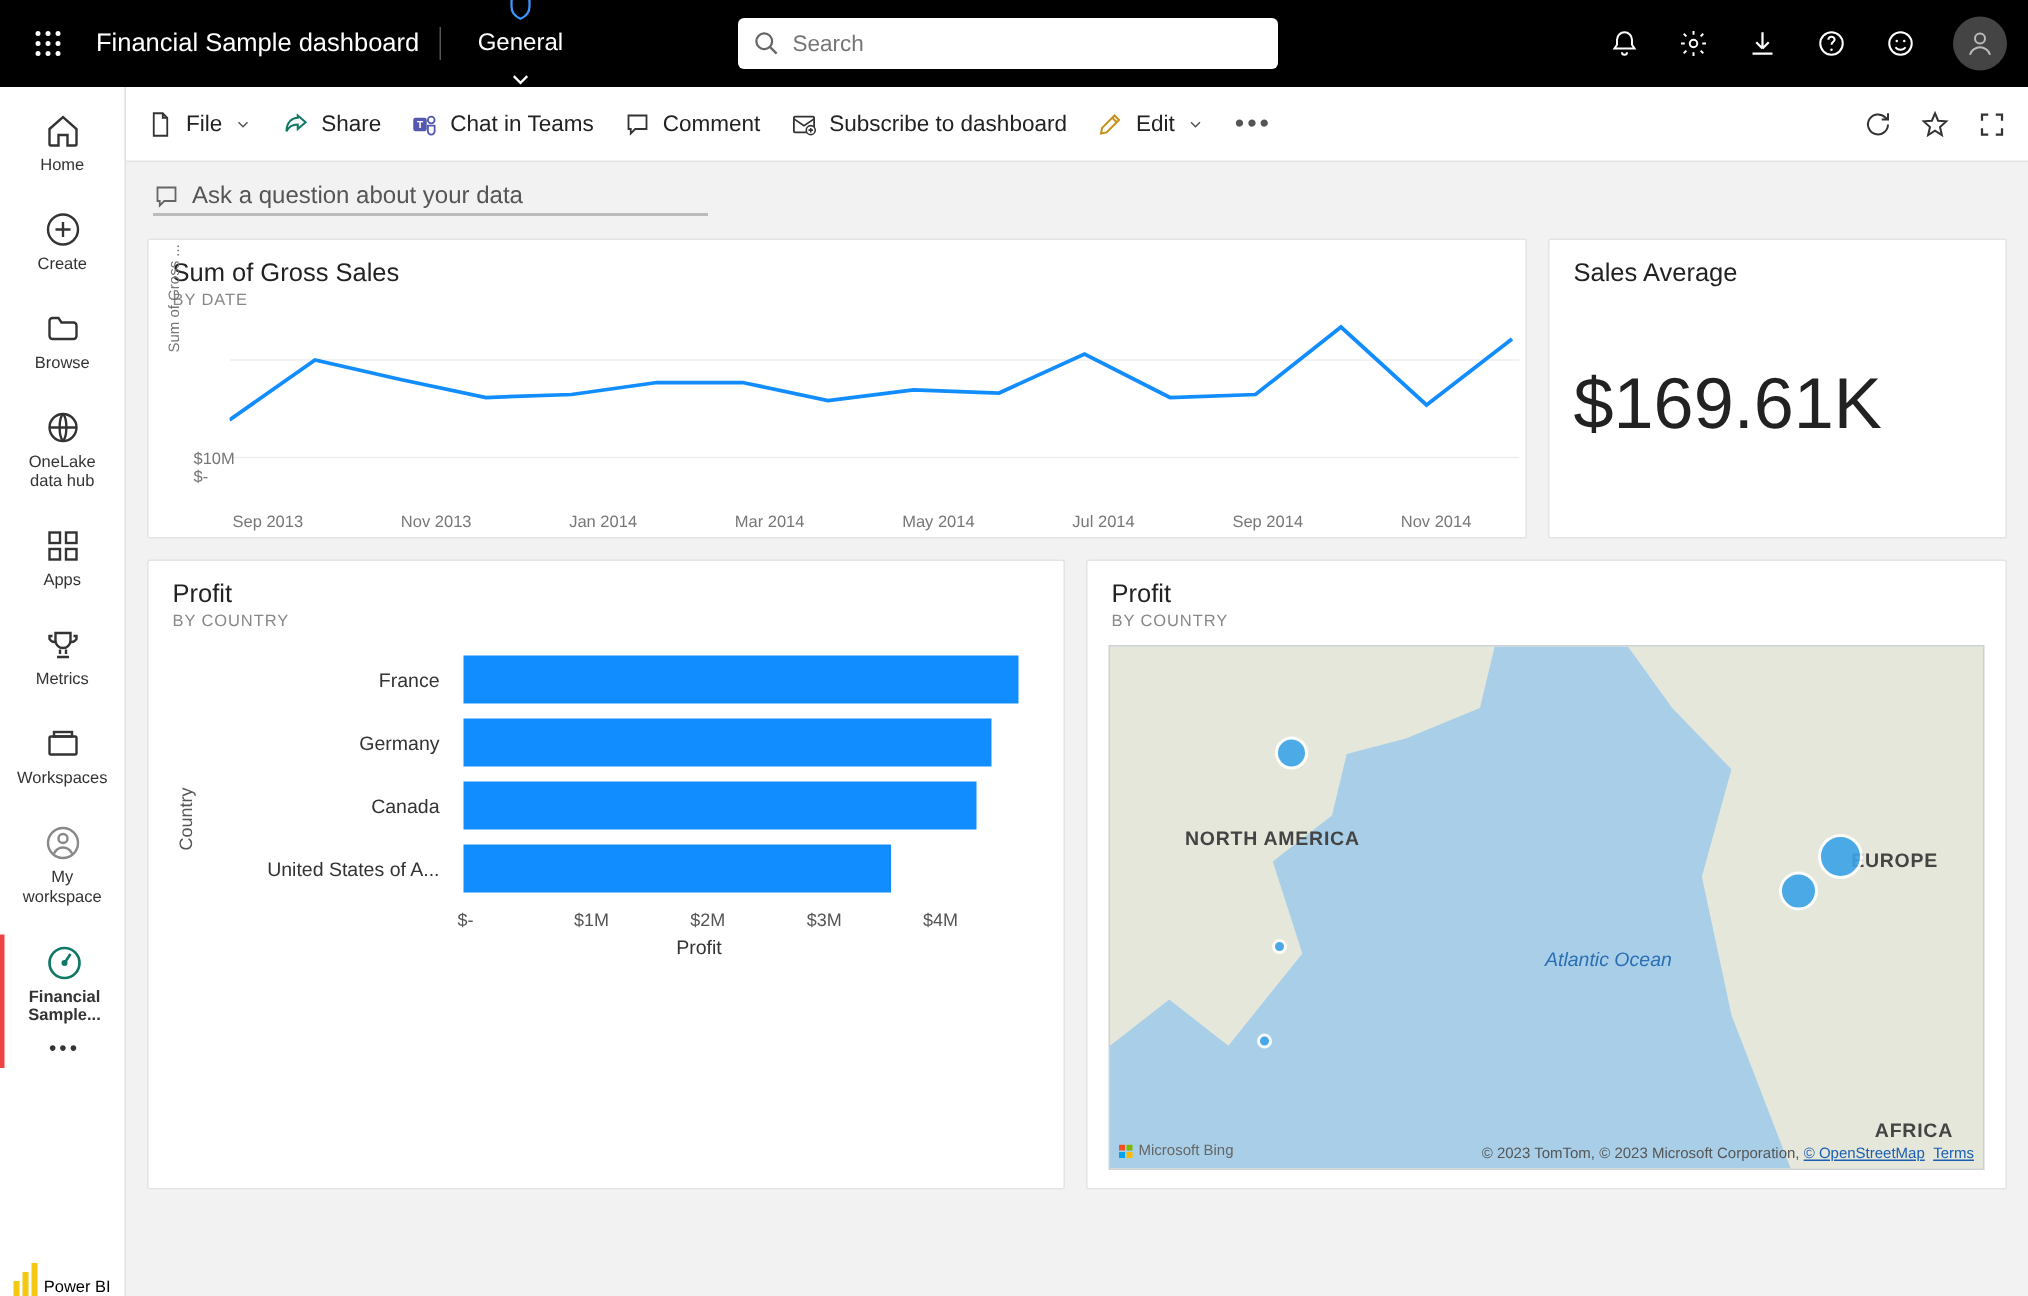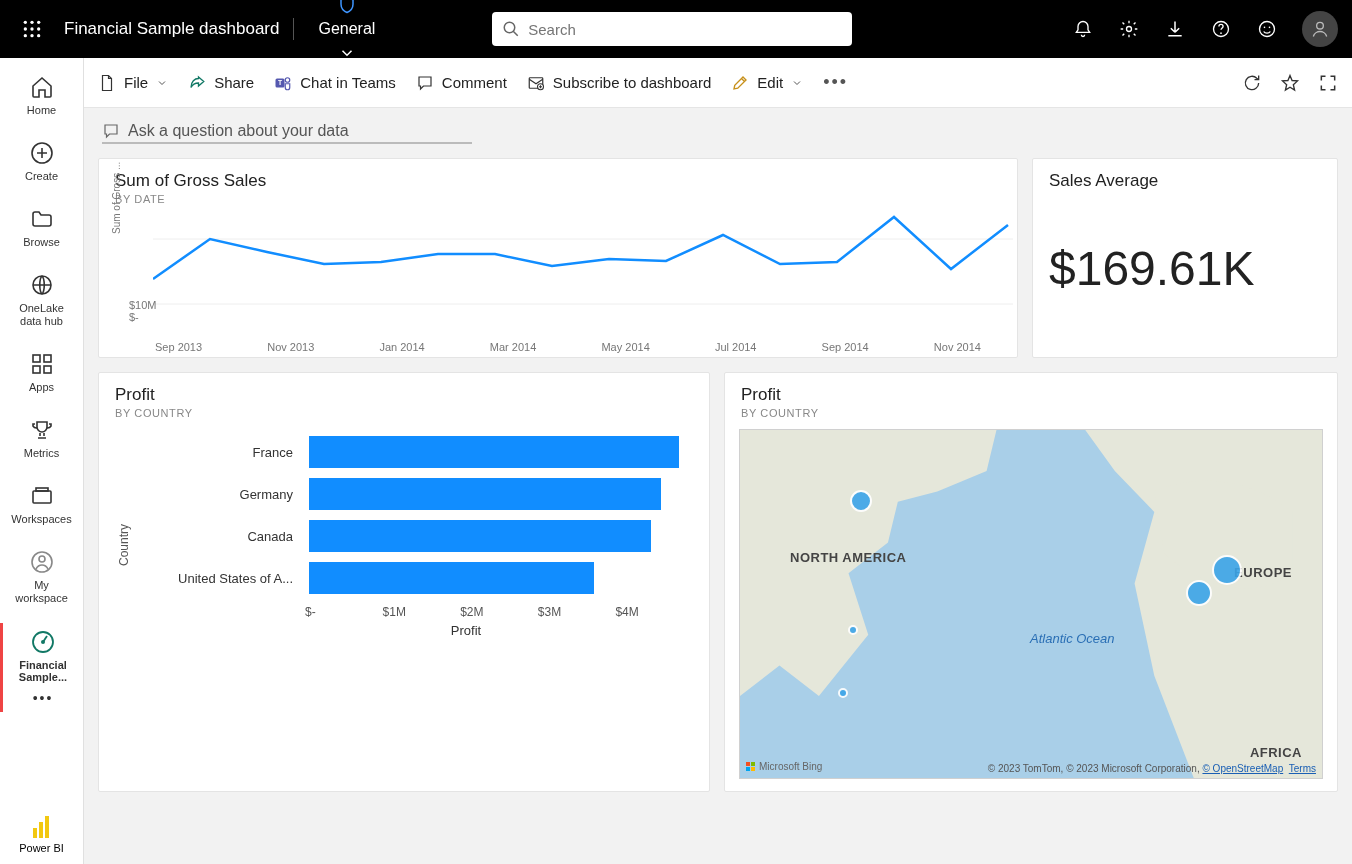--- a/index.html
+++ b/index.html
@@ -17,21 +17,21 @@
   .top-icons .ico { width:22px; height:22px; display:flex; align-items:center; justify-content:center; cursor:pointer; color:#fff; }
   .avatar { width:36px; height:36px; border-radius:50%; background:#444; display:flex; align-items:center; justify-content:center; }
 
   
   .shell { display:flex; height:calc(864px - 58px); }
   .leftnav { width:84px; background:#fff; border-right:1px solid #e0e0e0; display:flex; flex-direction:column; align-items:center; padding-top:10px; gap:12px; }
   .nav-item { display:flex; flex-direction:column; align-items:center; gap:4px; font-size:11px; color:#333; cursor:pointer; padding:6px 16px; width:100%; }
   .nav-item .ic { width:26px; height:26px; display:flex; align-items:center; justify-content:center; }
   .nav-item.active { border-left:3px solid #ef4444; }
   .nav-item .two-line { text-align:center; line-height:1.15; }
-  .pbi-mark { margin-top:auto; margin-bottom:10px; display:flex; flex-direction:column; align-items:center; font-size:11px; gap:4px;}
+  .pbi-mark { margin-top:auto; display:flex; flex-direction:row; align-items:flex-end; font-size:11px; gap:4px;}
   .pbi-logo { width:16px; height:22px; position:relative; }
   .pbi-logo span{ position:absolute; bottom:0; background:#f2c811; }
   .pbi-logo .b1{ left:0; width:4px; height:10px;}
   .pbi-logo .b2{ left:6px; width:4px; height:16px;}
   .pbi-logo .b3{ left:12px; width:4px; height:22px;}
 
   
   .main { flex:1; display:flex; flex-direction:column; background:#f2f2f2; }
   .cmdbar { height:50px; background:#fff; border-bottom:1px solid #e5e5e5; display:flex; align-items:center; padding:0 14px; gap:20px; color:#222; }
   .cmd { display:flex; align-items:center; gap:8px; cursor:pointer; font-size:15px; }

